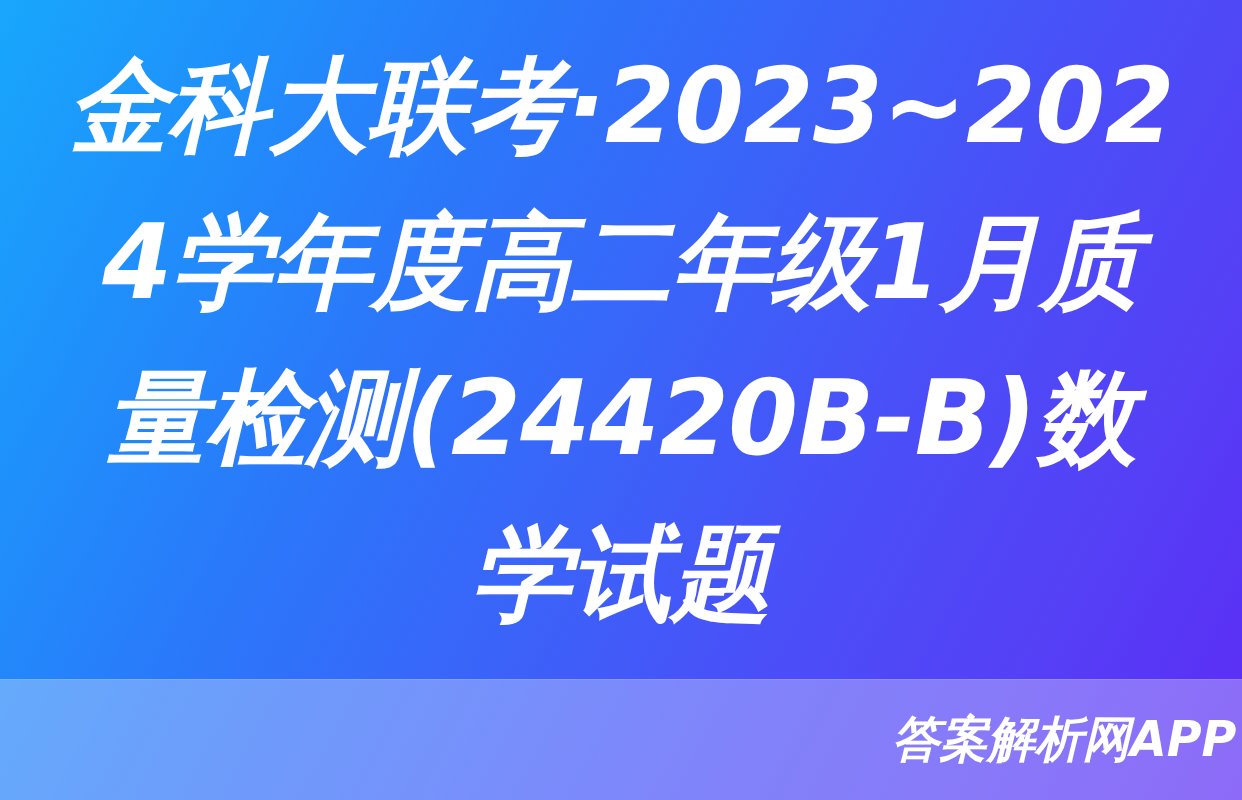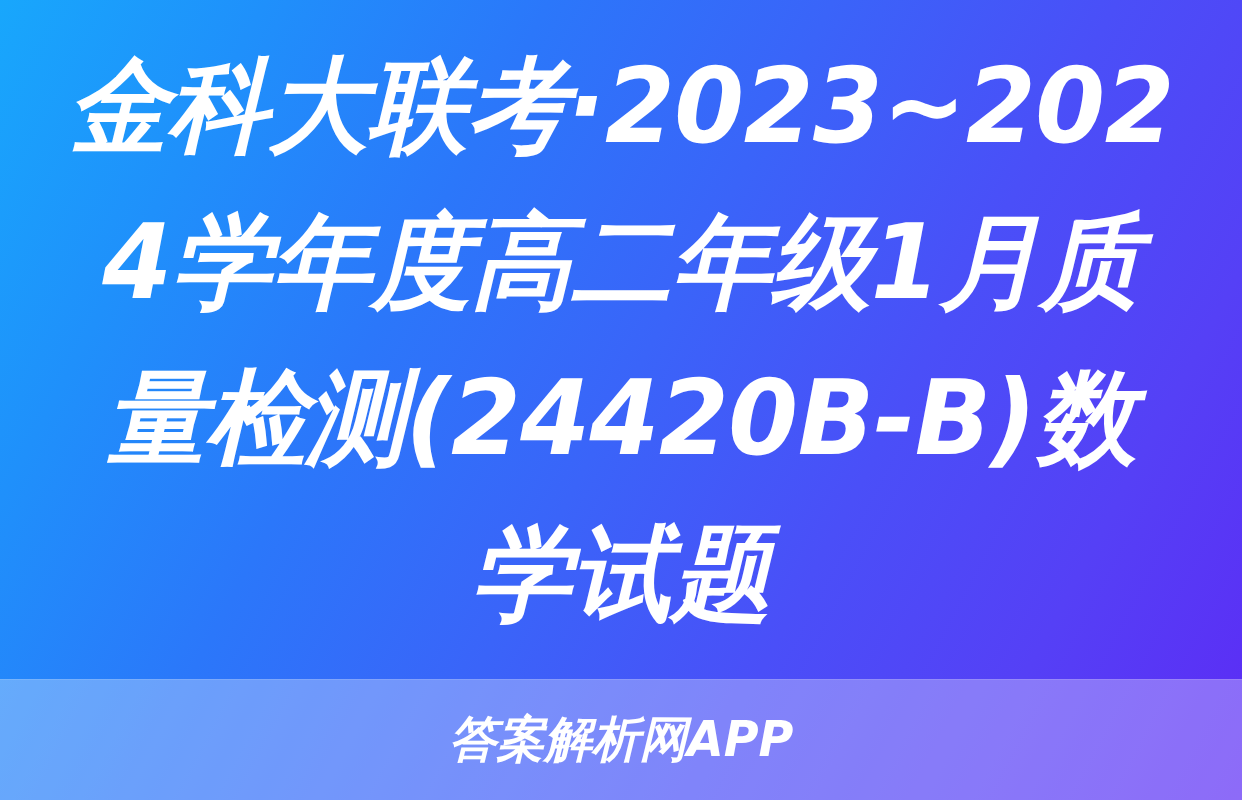--- a/index.html
+++ b/index.html
@@ -66,21 +66,21 @@
   
   #watermark-band {
     position: absolute;
     left: 0;
     top: 679px;
     width: 1242px;
     height: 121px;
     background: rgba(255, 255, 255, 0.30);
     display: flex;
     align-items: center;
-    justify-content: center;
+    justify-content: flex-end;
   }
 
   #watermark-band-divider {
     position: absolute;
     left: 0;
     top: 0;
     width: 100%;
     height: 1px;
     background: rgba(255, 255, 255, 0.12);
   }

